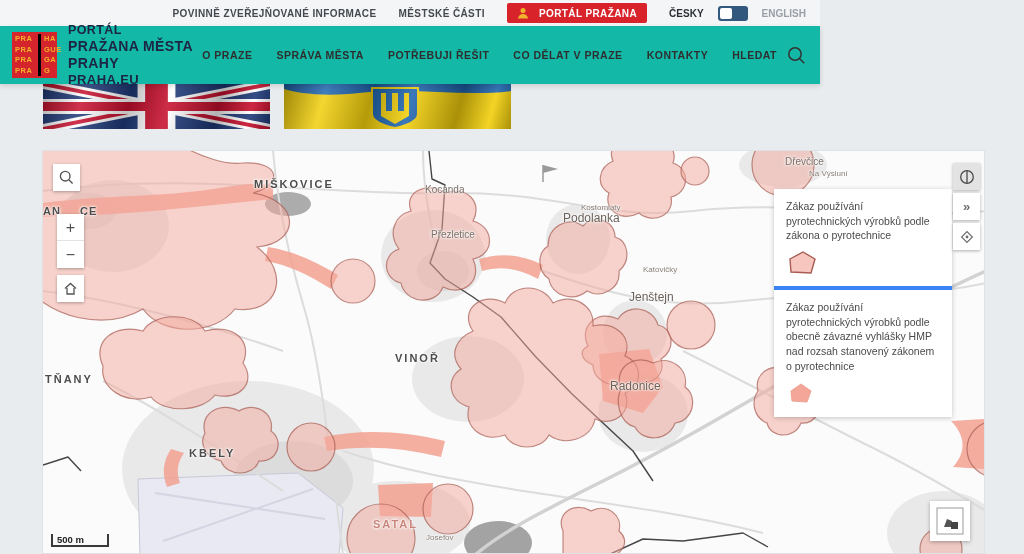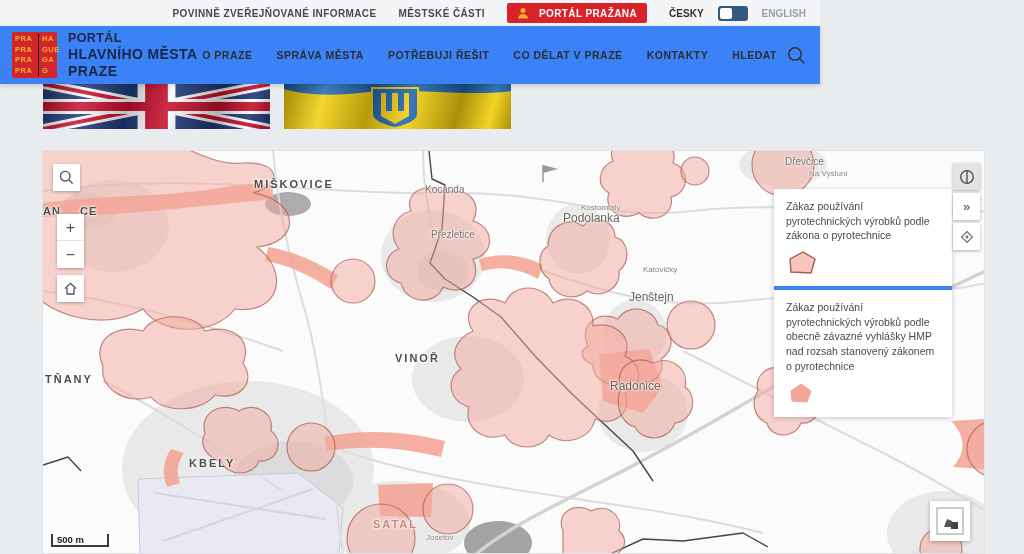--- a/index.html
+++ b/index.html
@@ -17,28 +17,28 @@
                 font-weight:bold; letter-spacing:.4px; cursor:pointer;
                 font-family:"Liberation Sans",sans-serif; }
   .lang-cs { font-size:10px; font-weight:bold; color:#2c2f33; }
   .lang-en { font-size:10px; font-weight:bold; color:#9aa0a8; }
   .toggle { width:30px; height:15px; background:#33587d; border-radius:3px;
             position:relative; display:inline-block; cursor:pointer; margin:0 -8px; }
   .toggle .knob { position:absolute; left:2px; top:2px; width:12px; height:11px;
                   background:#fff; border-radius:2px; }
 
   
-  header { height:58px; background:#3b82f6; display:flex; align-items:center;
+  header { height:58px; background:#14b8a6; display:flex; align-items:center;
            box-shadow:0 2px 5px rgba(0,0,0,.14); position:relative; z-index:6; }
   .logo { margin-left:12px; width:45px; height:46px; background:#d4252c; display:grid;
           grid-template-columns:23px 19px; grid-auto-rows:10.5px; align-content:center;
           padding-left:3px; }
   .lg-cell { color:#f3b229; font-size:7.5px; font-weight:bold; line-height:10.5px;
              letter-spacing:.5px; }
-  .lg-cell.c1 { border-left:1px solid #000000; padding-left:3px; }
+  .lg-cell.c1 { border-left:3px solid #000000; padding-left:3px; }
   .title-block { margin-left:11px; color:#1d2544; font-weight:bold; }
   .title-l1 { font-size:12.5px; line-height:16px; letter-spacing:.4px; }
   .title-l2 { font-size:14px;  line-height:17px; letter-spacing:.4px; }
   .title-l3 { font-size:13px;  line-height:16px; letter-spacing:.4px; }
   #main-nav { margin-left:auto; display:flex; gap:24px;
               padding-right:10px; }
   .nav-link { font-size:10.5px; font-weight:bold; color:#2e2e2e; letter-spacing:.5px;
               text-decoration:none; cursor:pointer; white-space:nowrap; }
   .hdr-search { margin-right:14px; cursor:pointer; display:flex; align-items:center; }
 
@@ -133,21 +133,22 @@
         <span class="lg-cell c1">HA</span>
         <span class="lg-cell c0">PRA</span>
         <span class="lg-cell c1">GUE</span>
         <span class="lg-cell c0">PRA</span>
         <span class="lg-cell c1">GA</span>
         <span class="lg-cell c0">PRA</span>
         <span class="lg-cell c1">G</span>
       </div>
     <div class="title-block">
       <div class="title-l1">PORTÁL</div>
-      <div class="title-l2">HLAVNÍHO MĚSTA PRAZE</div>
+      <div class="title-l2">PRAŽANA MĚSTA PRAHY</div>
+      <div class="title-l3">PRAHA.EU</div>
     </div>
     <nav id="main-nav">
         <a class="nav-link">O PRAZE</a>
         <a class="nav-link">SPRÁVA MĚSTA</a>
         <a class="nav-link">POTŘEBUJI ŘEŠIT</a>
         <a class="nav-link">CO DĚLAT V PRAZE</a>
         <a class="nav-link">KONTAKTY</a>
         <a class="nav-link">HLEDAT</a>
       </nav>
     <span class="hdr-search">
@@ -280,21 +281,21 @@
         <div class="map-label small" style="left: 538px; top: 52px;">Kostomlaty</div>
         <div class="map-label town" style="left: 520px; top: 60px;">Podolanka</div>
         <div class="map-label small" style="left: 600px; top: 114px;">Katovičky</div>
         <div class="map-label town" style="left: 586px; top: 139px;">Jenštejn</div>
         <div class="map-label village" style="left: 742px; top: 5px;">Dřevčice</div>
         <div class="map-label small" style="left: 766px; top: 18px;">Na Výsluní</div>
         <div class="map-label district" style="left: 352px; top: 201px;">VINOŘ</div>
         <div class="map-label district" style="left: 2px; top: 222px;">TŇANY</div>
         <div class="map-label town" style="left: 567px; top: 228px;">Radonice</div>
         <div class="map-label town" style="left: 832px; top: 234px;">Svémyslice</div>
-        <div class="map-label district" style="left: 146px; top: 306px;">KBELY</div>
+        <div class="map-label district" style="left: 146px; top: 296px;">KBELY</div>
         <div class="map-label pinkname" style="left: 330px; top: 367px;">SATAL</div>
         <div class="map-label small" style="left: 383px; top: 382px;">Josefov</div>
         <div class="map-label frag" style="left: 0px; top: 54px;">AN</div>
         <div class="map-label frag" style="left: 37px; top: 54px;">CE</div>
       </div>
 
     <button class="ctl search">
       <svg width="15" height="15" viewBox="0 0 15 15">
         <circle cx="6.2" cy="6.2" r="4.8" fill="none" stroke="#555" stroke-width="1.4"></circle>
         <line x1="9.8" y1="9.8" x2="13.6" y2="13.6" stroke="#555" stroke-width="1.4"></line>

